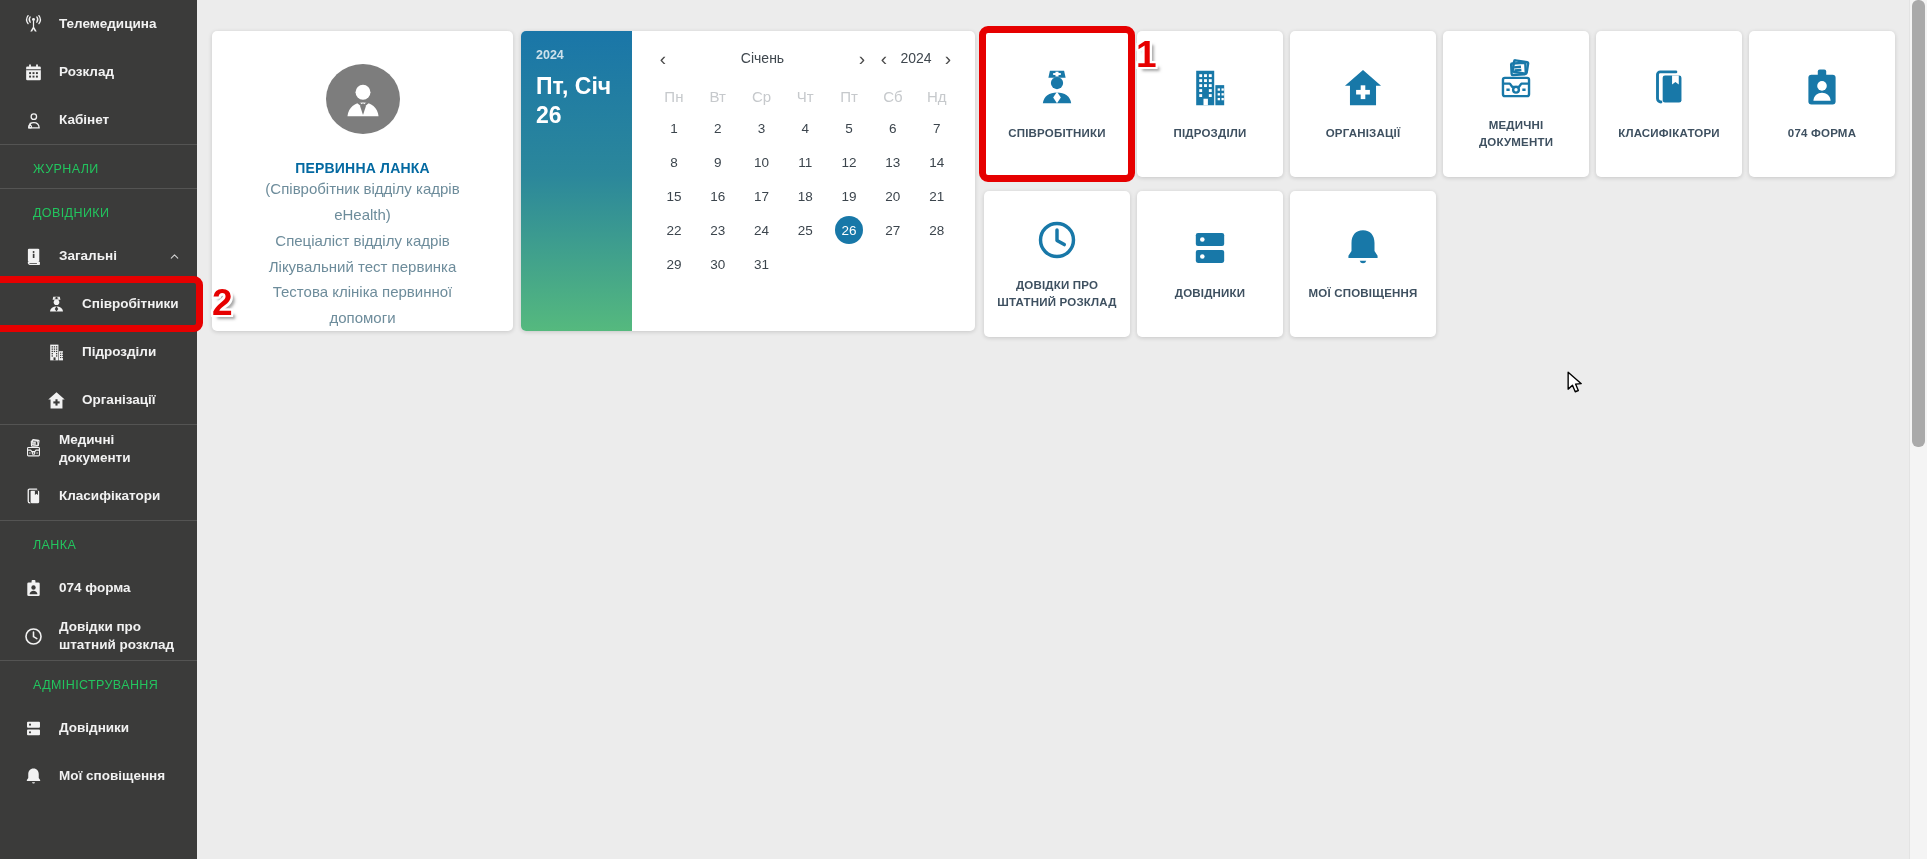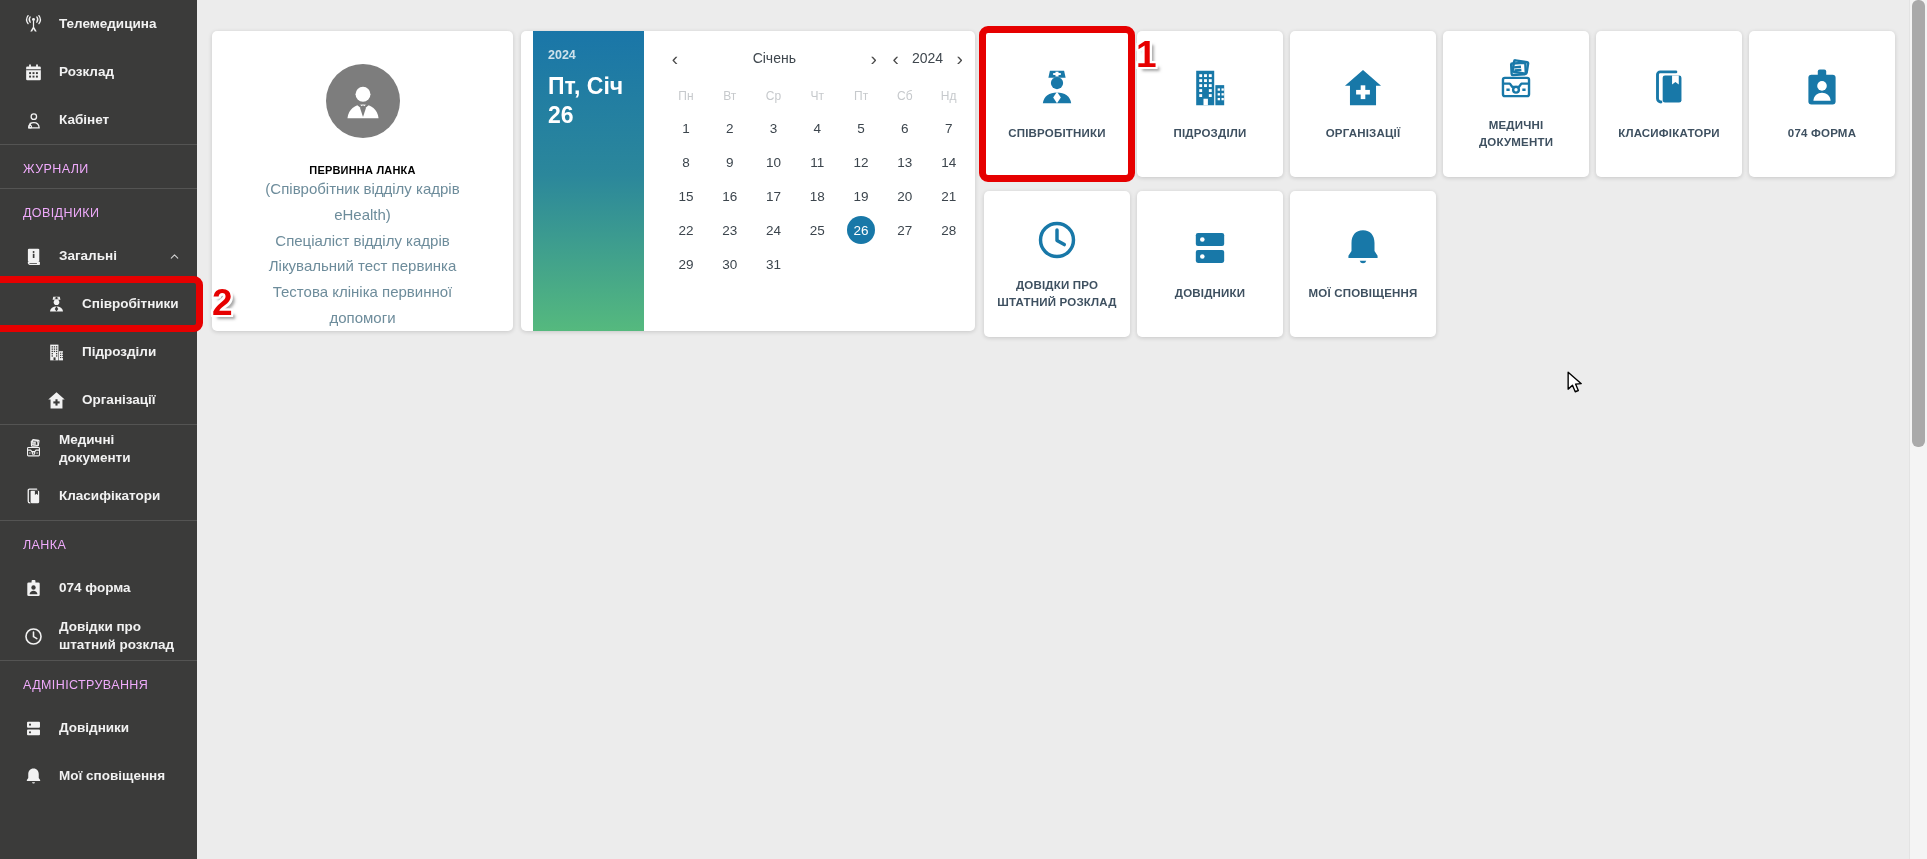--- a/index.html
+++ b/index.html
@@ -3,53 +3,53 @@
 <meta charset="utf-8">
 <style>
   * { box-sizing: border-box; margin: 0; padding: 0; }
   html,body { width:1927px; height:859px; overflow:hidden; }
   body { font-family:"Liberation Sans","DejaVu Sans",sans-serif; background:var(--main_bg,#ececec); }
   .app { position:relative; width:1927px; height:859px; display:flex; }
 
   
   .sidebar { width:197px; min-width:197px; background:var(--sidebar_bg,#3b3b3a); color:#f2f2f2; position:relative; z-index:3; }
   .nav-section.bordered { border-top:1px solid rgba(255,255,255,.13); }
-  .nav-header { padding:17px 16px 12px 23px; color:#f0abfc; font-size:12.5px; letter-spacing:.4px; }
+  .nav-header { padding:17px 16px 12px 23px; color:#22c55e; font-size:12.5px; letter-spacing:.4px;margin-left:10px; }
   .nav-item { position:relative; display:flex; align-items:center; gap:15px; min-height:48px; padding:5px 16px 5px 23px; font-size:13.5px; font-weight:600; cursor:pointer; }
   .nav-item.sub { padding-left:46px; }
   .nav-item.divided { border-top:1px solid rgba(255,255,255,.13); }
   .nav-label { line-height:1.3; }
   .ico { display:block; }
   .nav-ico { width:21px; height:21px; flex:none; --icon-bg:#3b3b3a; }
   .chev { width:13px; height:13px; margin-left:auto; color:#d2d2d2; flex:none; }
 
   
   .main { flex:1; position:relative; padding:31px 0 0 15px; }
   .row { display:flex; align-items:flex-start; gap:8px; }
-  .card { background:#fff; border-radius:5px; box-shadow:0 1px 4px rgba(0,0,0,.16);padding-left:12px; }
+  .card { background:#fff; border-radius:5px; box-shadow:0 1px 4px rgba(0,0,0,.16); }
 
   
   .profile-card { width:301px; height:300px; display:flex; flex-direction:column; align-items:center; padding:33px 16px 0; }
   .avatar { width:74px; height:74px; border-radius:50%; background:#7d7d7d; display:flex; align-items:center; justify-content:center; --icon-bg:#7d7d7d; }
   .avatar svg { width:46px; height:46px; color:#fff; }
-  .profile-title { margin-top:26px; font-size:11px; font-weight:700; color:#000000; letter-spacing:.2px; }
+  .profile-title { margin-top:26px; font-size:14px; font-weight:700; color:#0369a1; letter-spacing:.2px; }
   .profile-lines { max-width:240px; font-size:15px; color:var(--profile_text,#6d8c9b); text-align:center; line-height:1.72; }
 
   
   .calendar-card { width:454px; height:300px; display:flex; overflow:hidden; }
   .cal-left { width:111px; flex:none; background:linear-gradient(180deg,var(--cal_grad_top,#1a76a8) 0%,#2b879b 48%,var(--cal_grad_bottom,#55b97e) 100%); color:#fff; padding:17px 10px 0 15px; }
   .cal-year-badge { font-size:12.5px; font-weight:700; opacity:.78; }
   .cal-date-line { font-size:23px; font-weight:600; line-height:1.28; margin-top:10px; }
   .cal-right { flex:1; padding:16px 16px 0 20px; }
   .cal-nav { display:flex; align-items:center; font-size:14px; color:#3f474e; height:22px; }
   .cal-arrow { width:22px; height:22px; display:flex; align-items:center; justify-content:center; font-size:19px; color:#4a4a4a; cursor:pointer; line-height:1; }
   .cal-month { flex:1; text-align:center; }
   .cal-year { width:42px; text-align:center; }
   .cal-grid { display:grid; grid-template-columns:repeat(7,43.8px); margin-top:12px; }
-  .cal-wd { height:30px; display:flex; align-items:center; justify-content:center; color:#c6c9cc; font-size:12px; }
+  .cal-wd { height:30px; display:flex; align-items:center; justify-content:center; color:#c6c9cc; font-size:15px; }
   .cal-day { height:34px; display:flex; align-items:center; justify-content:center; font-size:13.5px; color:#3c454d; cursor:pointer; }
   .cal-day span { width:28px; height:28px; border-radius:50%; display:flex; align-items:center; justify-content:center; }
   .cal-day.selected span { background:var(--accent_blue,#1878a8); color:#fff; }
 
   
   .tiles { display:grid; grid-template-columns:repeat(6,146px); gap:14px 7px; margin-left:1px; }
   .tile { position:relative; width:146px; height:146px; background:#fff; border-radius:5px; box-shadow:0 1px 4px rgba(0,0,0,.16); display:flex; flex-direction:column; align-items:center; justify-content:center; gap:14px; padding:10px 12px; cursor:pointer; }
   .t-ico { width:46px; height:46px; color:var(--accent_blue,#1878a8); --icon-bg:#fff; flex:none; }
   .t-label { font-size:11.5px; font-weight:600; color:var(--tile_label,#3e5060); text-align:center; line-height:1.5; letter-spacing:.2px; }
 

